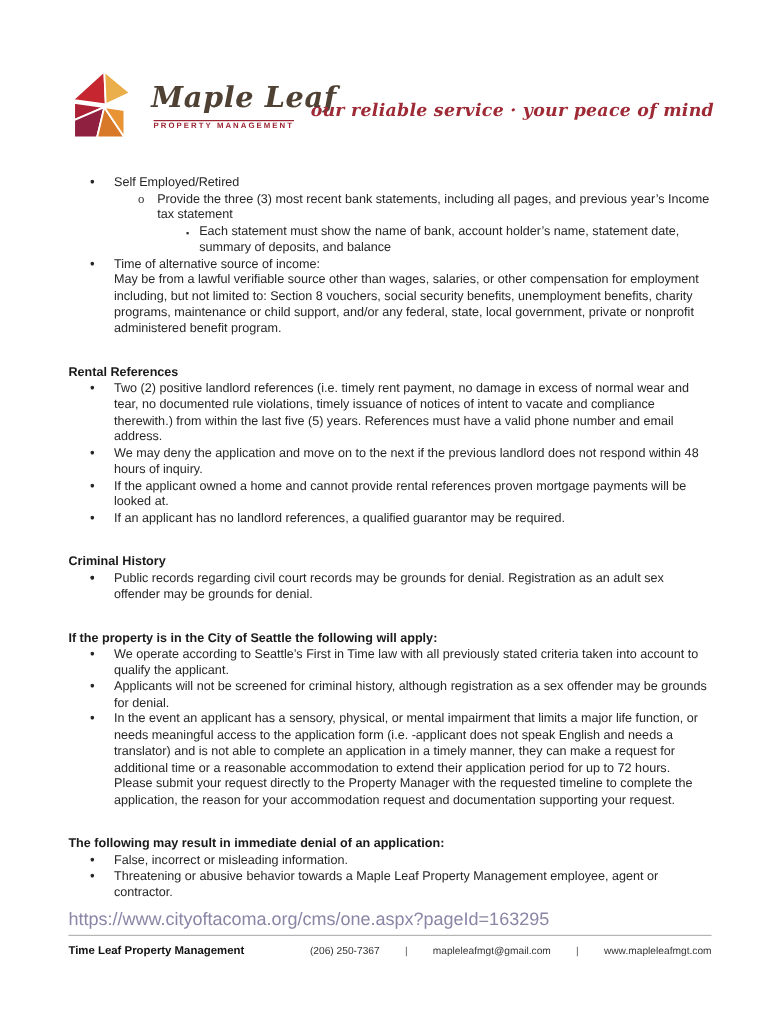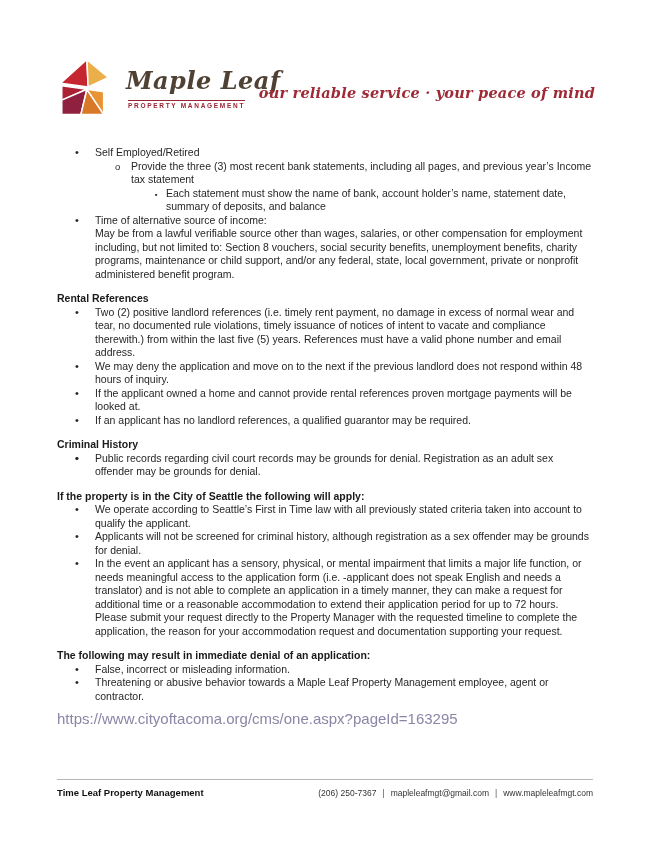--- a/index.html
+++ b/index.html
@@ -66,21 +66,21 @@
     position: absolute;
     left: 57px;
     top: 146px;
     width: 536px;
     font-size: 10.5px;
     line-height: 13.5px;
   }
   .heading {
     font-weight: bold;
     color: #1a1a1a;
-    margin-top: 11px;
+    margin-top: 23px;
   }
   .bullet, .plain { position: relative; }
   .bullet.l1, .plain.l1 { padding-left: 38px; }
   .bullet.l2 { padding-left: 74px; }
   .bullet.l3 { padding-left: 109px; }
   .marker { position: absolute; top: 0; }
   .l1 > .marker { left: 18px; font-size: 11px; }
   .l2 > .marker { left: 58px; font-size: 9.5px; }
   .l3 > .marker { left: 98px; font-size: 7.5px; top: 1px; }
   .doc-link {
@@ -105,21 +105,21 @@
   }
   .footer-company {
     font-size: 9.5px;
     font-weight: bold;
     color: #111111;
   }
   .footer-contact {
     font-size: 8.5px;
     color: #333333;
     display: flex;
-    gap: 6px;
+    gap: 21px;
     align-items: baseline;
   }
   .footer-sep { color: #555555; }
 </style>
 </head>
 <body>
 
 <div class="page">
 
   <svg class="logo-svg" viewBox="0 0 112 98" aria-hidden="true">

